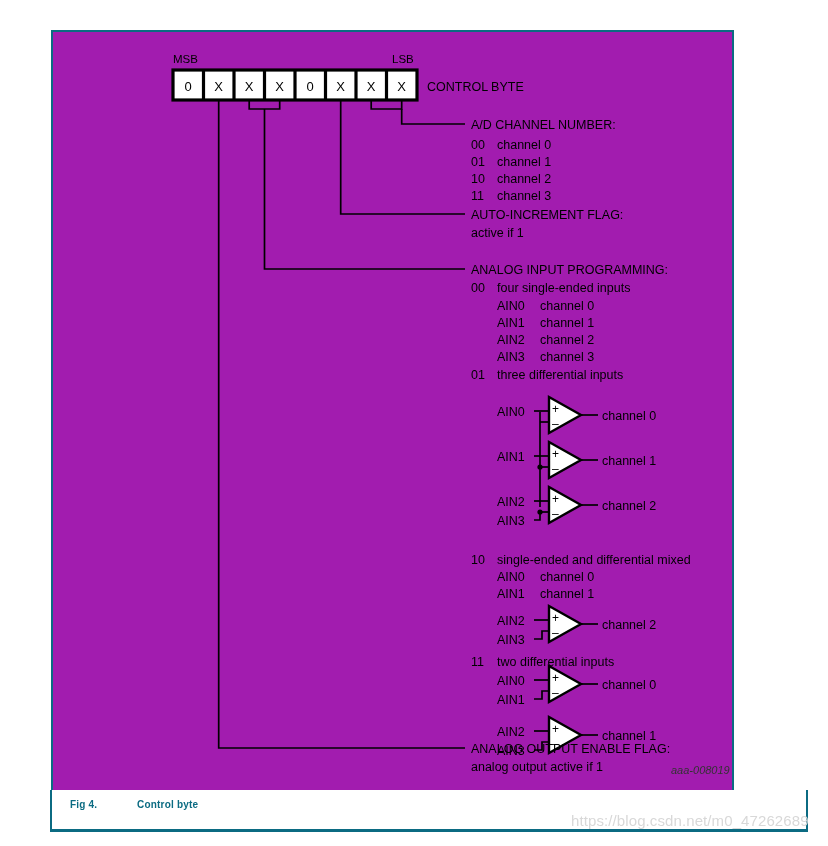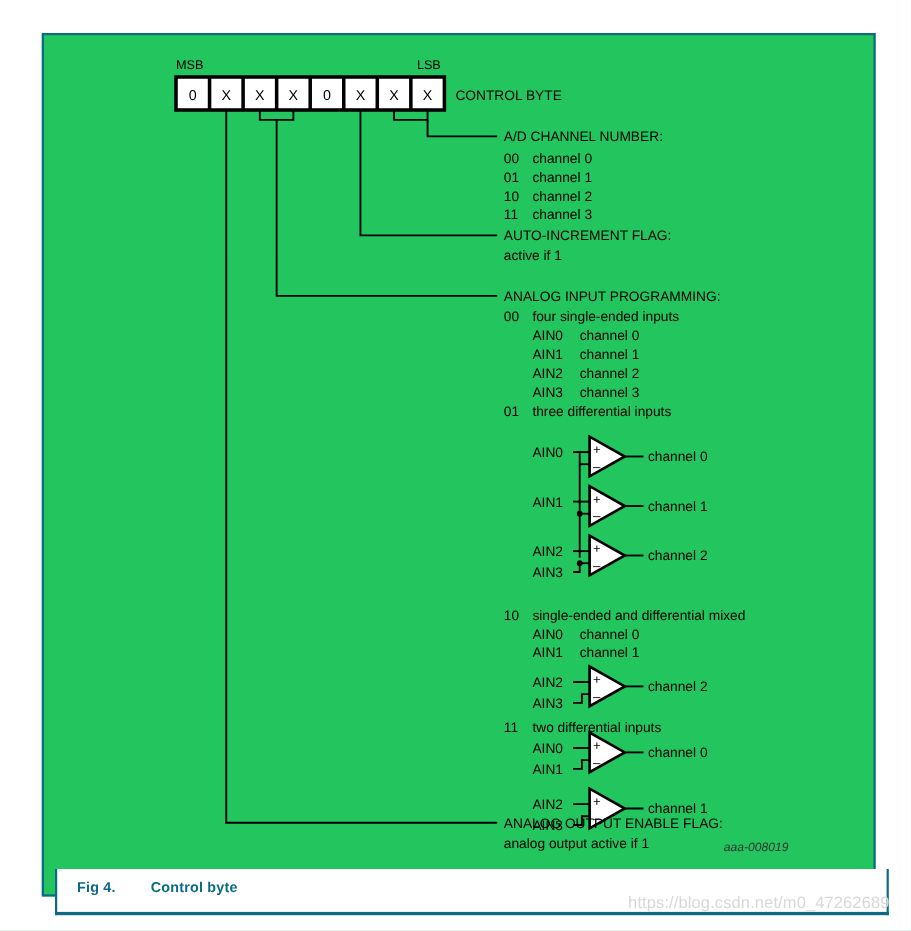--- a/index.html
+++ b/index.html
@@ -1,30 +1,30 @@
 <!DOCTYPE html>
 <html><head>
 <meta charset="utf-8">
 <style>
   html,body{margin:0;padding:0;background:#ffffff;}
   body{
     font-family:"Liberation Sans", sans-serif;
     width:828px;height:846px;position:relative;overflow:hidden;
   }
   #figure-frame{
-    position:absolute;left:38px;top:30px;width:758px;height:785px;
-    border:2px solid #0b6b82;box-sizing:border-box;background:#22c55e;
+    position:absolute;left:51px;top:30px;width:683px;height:785px;
+    border:2px solid #0b6b82;box-sizing:border-box;background:#a21caf;
   }
   #caption-bar{
     position:absolute;left:50px;top:790px;width:758px;height:42px;
     border-left:2px solid #0b6b82;border-right:2px solid #0b6b82;
     border-bottom:3px solid #0b6b82;box-sizing:border-box;background:#fff;
   }
   .caption-text{
-    position:absolute;top:9px;font-size:13px;font-weight:bold;color:#0b6b82;
+    position:absolute;top:9px;font-size:10px;font-weight:bold;color:#0b6b82;
     letter-spacing:.2px;white-space:nowrap;
   }
   #caption-label{left:18px;}
   #caption-title{left:85px;}
   #watermark{
     position:absolute;left:571px;top:812px;width:300px;
     font-size:15px;color:#d8d8d8;white-space:nowrap;
     font-family:"Liberation Sans", sans-serif;letter-spacing:.1px;
   }
   svg{display:block;}

